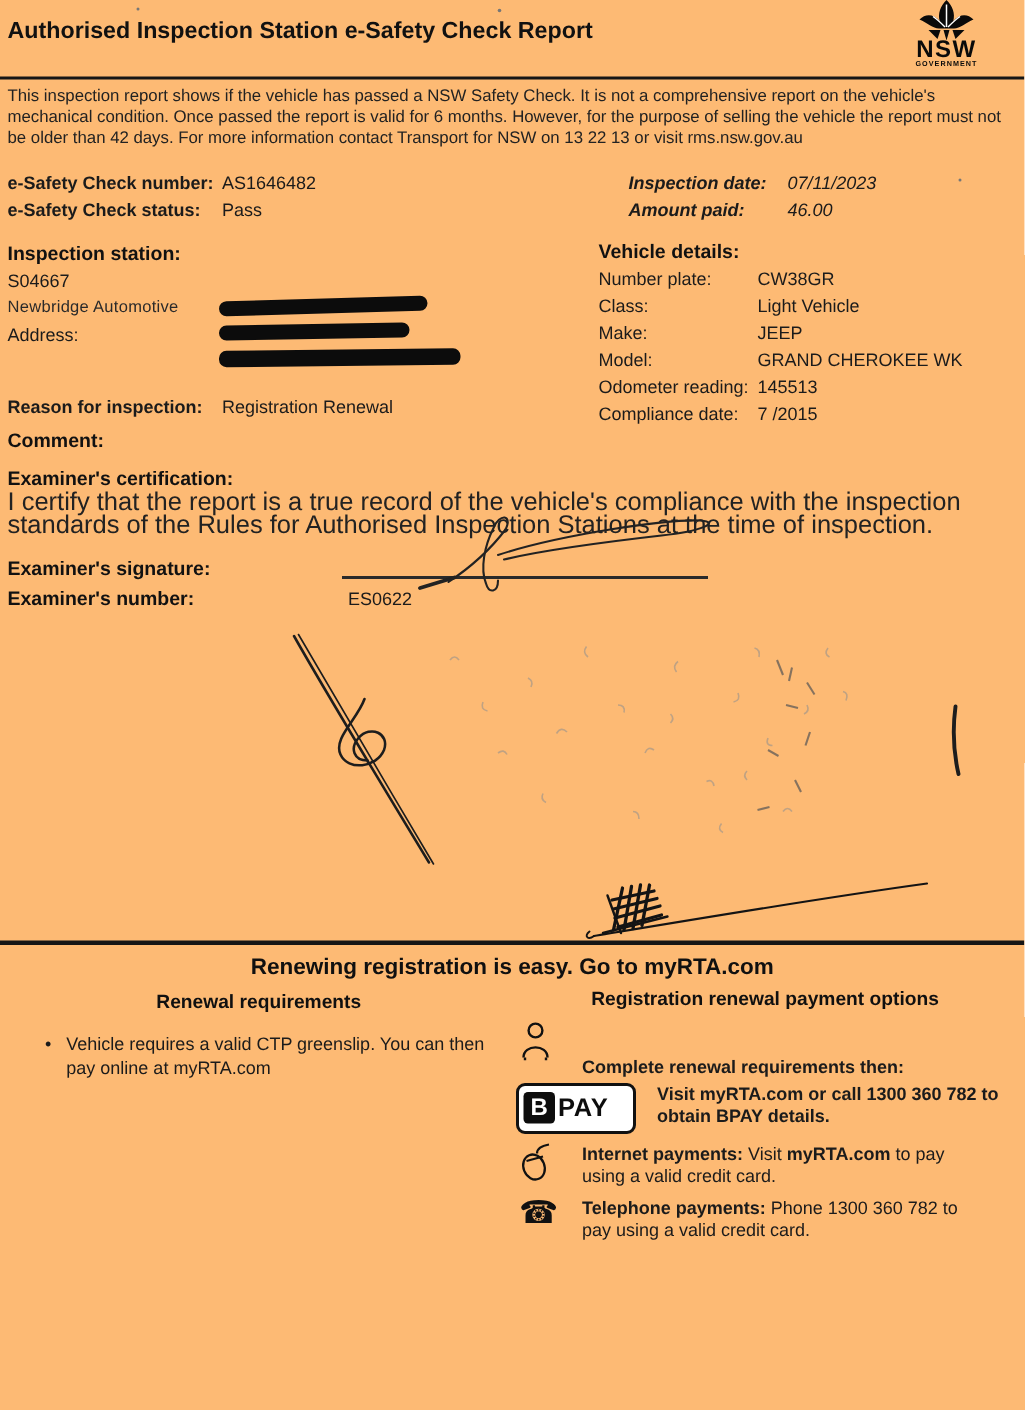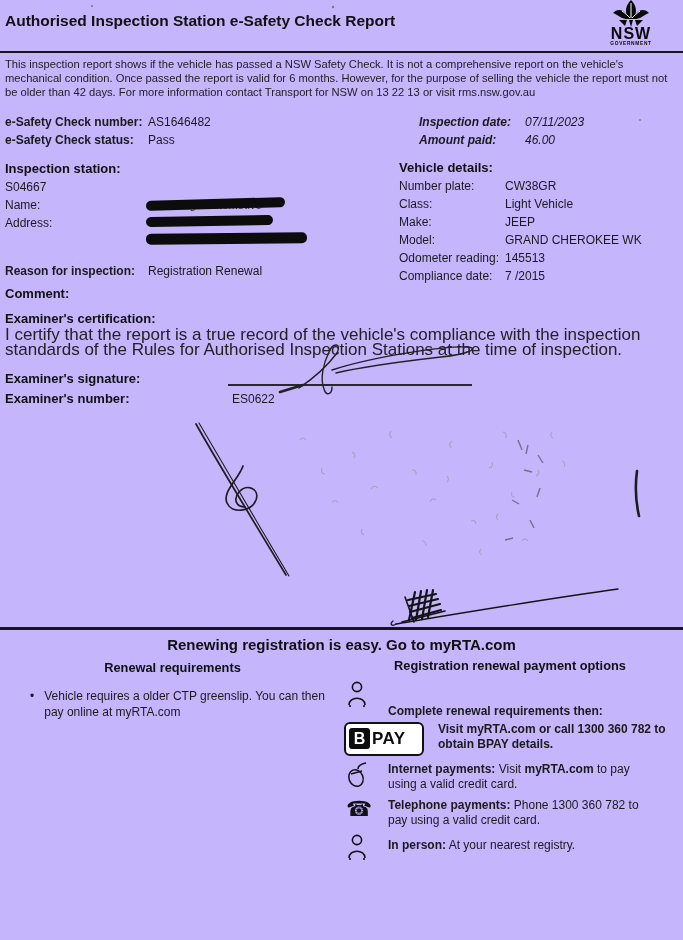--- a/index.html
+++ b/index.html
@@ -1,16 +1,16 @@
 <!DOCTYPE html>
 <html><head>
 <meta charset="utf-8">
 <style>
   html,body{margin:0;padding:0;background:#ffffff;}
-  .page{position:relative;width:683px;height:940px;background:#c4b5fd;overflow:hidden;
+  .page{position:relative;width:683px;height:940px;background:#fdba74;overflow:hidden;
         font-family:"Liberation Sans",sans-serif;color:#1b1b1b;}
   .abs{position:absolute;}
   .b{font-weight:bold;}
   .title{font-size:15.5px;font-weight:bold;color:#111;}
   .intro{font-size:11.2px;line-height:13.8px;color:#222;}
   .frow{display:flex;font-size:12px;line-height:18px;}
   .lblL{width:143px;flex:none;}
   .lblR{width:106px;flex:none;}
   .sechead{font-size:13px;font-weight:bold;color:#111;}
   .divider{position:absolute;left:0;width:683px;background:#161616;}
@@ -75,21 +75,20 @@
     </div>
   </div>
 
   <div class="abs sechead" style="left:5px;top:161px;">Inspection station:</div>
 
   <div class="abs" style="left:5px;top:178px;width:360px;">
     <div class="frow">
       <span>S04667</span>
     </div>
     <div class="frow">
-      <span class="lblL">Name:</span>
       <span class="peek">Newbridge Automotive</span>
     </div>
     <div class="frow">
       <span class="lblL">Address:</span>
     </div>
   </div>
 
   <div class="redact" style="left:146px;top:199px;width:139px;height:10px;transform:rotate(-1.6deg);"></div>
   <div class="redact" style="left:146px;top:216px;width:127px;height:10px;transform:rotate(-1deg);"></div>
   <div class="redact" style="left:146px;top:233px;width:161px;height:11px;transform:rotate(-0.6deg);"></div>
@@ -223,21 +222,21 @@
   </svg>
 
   <div class="divider" style="top:627px;height:3px;"></div>
 
   <div class="abs fheading" style="left:0;top:636px;width:683px;">Renewing registration is easy. Go to myRTA.com</div>
 
   <div class="abs colhead" style="left:20px;top:660px;width:305px;">Renewal requirements</div>
 
   <div class="abs bullet" style="left:30px;top:688px;width:312px;">
     <span>•</span>
-    <span>Vehicle requires a older CTP greenslip. You can then pay online at myRTA.com</span>
+    <span>Vehicle requires a valid CTP greenslip. You can then pay online at myRTA.com</span>
   </div>
 
   <div class="abs" style="left:338px;top:658px;width:344px;">
     <div class="colhead" style="margin-bottom:8px;">Registration renewal payment options</div>
 
     <div class="payrow">
       <span class="payicon">
         <svg width="22" height="26" viewBox="0 0 22 26" stroke="#111" stroke-width="1.6" fill="none">
           <circle cx="11" cy="6" r="4.6"></circle>
           <path d="M3,24 C3,15 19,15 19,24"></path>
@@ -271,27 +270,15 @@
       </span>
     </div>
 
     <div class="payrow">
       <span class="payicon phoneglyph">☎</span>
       <span class="paytext">
         <span class="b">Telephone payments:</span><span> Phone 1300 360 782 to pay using a valid credit card.</span>
       </span>
     </div>
 
-    <div class="payrow">
-      <span class="payicon">
-        <svg width="22" height="26" viewBox="0 0 22 26" stroke="#111" stroke-width="1.6" fill="none">
-          <circle cx="11" cy="6" r="4.6"></circle>
-          <path d="M3,24 C3,15 19,15 19,24"></path>
-          <path d="M4,24 L4,26 M18,24 L18,26"></path>
-        </svg>
-      </span>
-      <span class="paytext" style="margin-top:4px;">
-        <span class="b">In person:</span><span> At your nearest registry.</span>
-      </span>
-    </div>
   </div>
 
 </div>
 
 </body></html>

